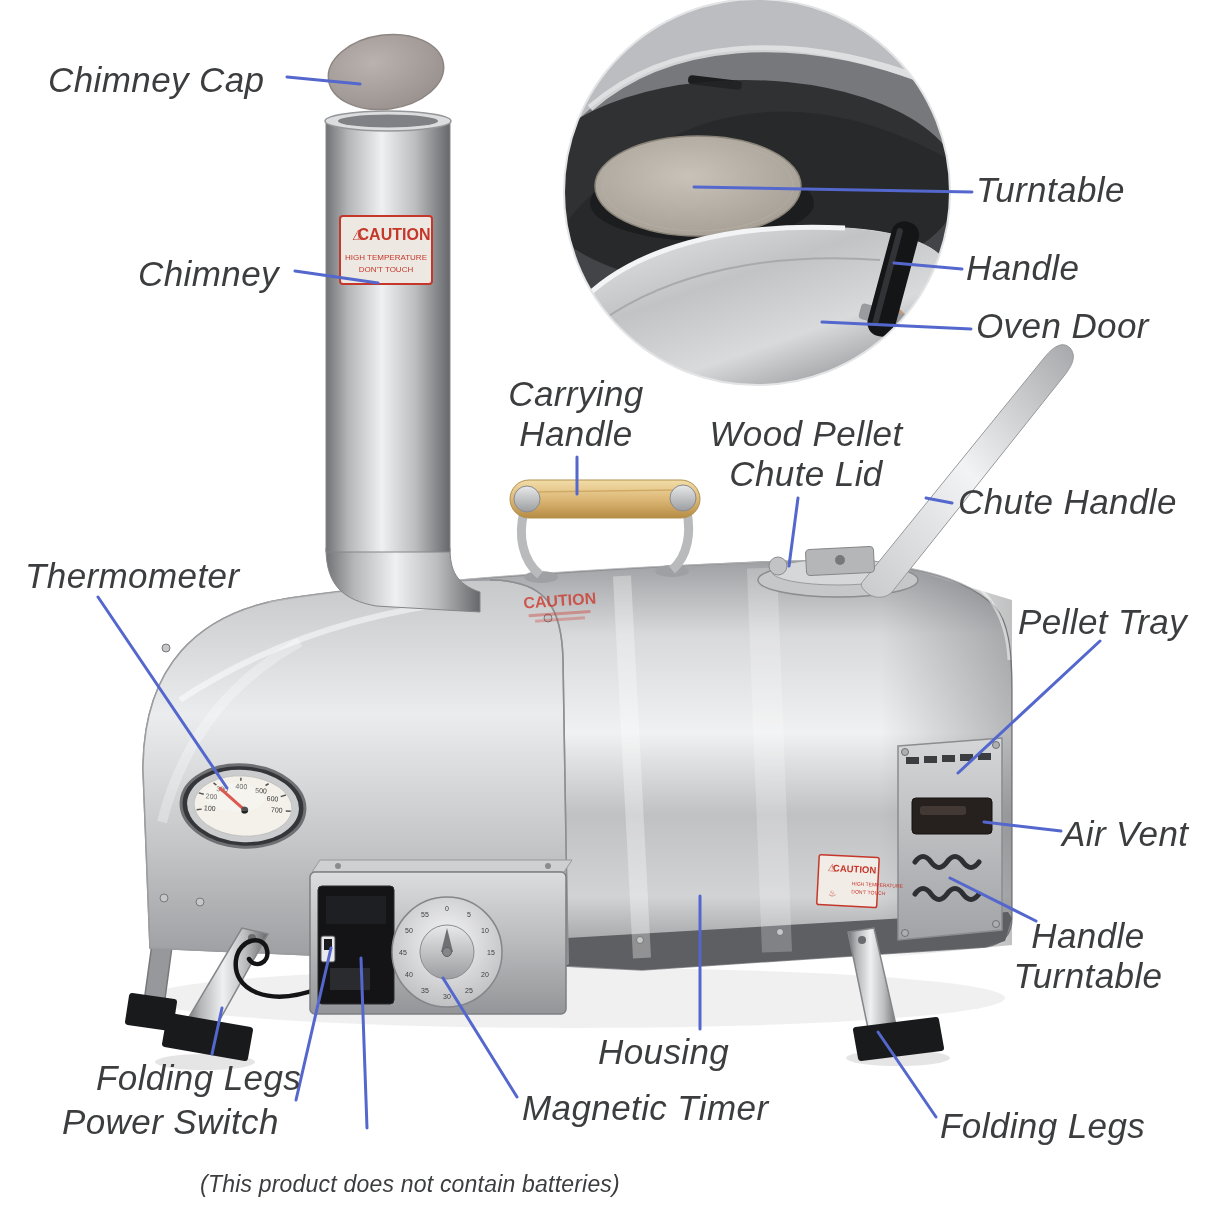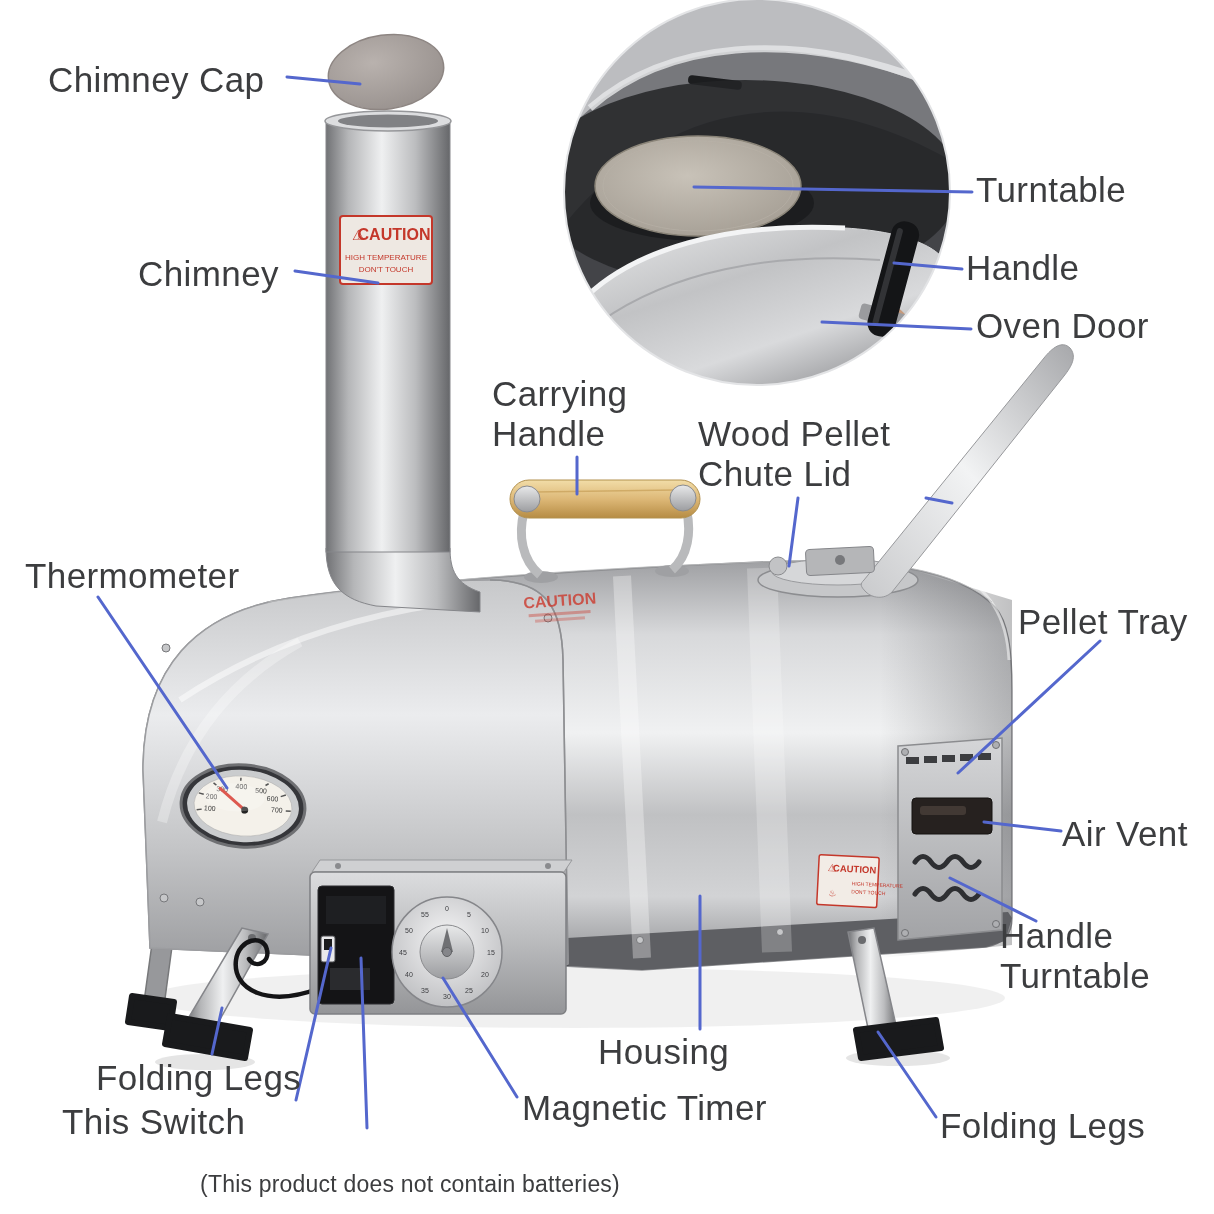--- a/index.html
+++ b/index.html
@@ -1,20 +1,20 @@
 <!DOCTYPE html>
 <html><head>
 <meta charset="utf-8">
 <style>
   html,body{margin:0;padding:0;background:#ffffff;}
   body{font-family:"Liberation Sans", sans-serif;}
   .canvas{position:relative;width:1214px;height:1214px;background:#ffffff;overflow:hidden;}
   .art{position:absolute;left:0;top:0;width:1214px;height:1214px;}
-  .label{position:absolute;color:#3c3d3f;font-size:35px;line-height:40px;letter-spacing:.4px;white-space:nowrap;}
-  .label.center{text-align:left;white-space:normal;}
+  .label{position:absolute;color:#3c3d3f;font-size:35px;line-height:40px;letter-spacing:.4px;white-space:nowrap;font-style:italic;}
+  .label.center{text-align:center;white-space:normal;}
   .label.note{font-size:23px;line-height:32px;letter-spacing:.2px;}
 </style>
 </head>
 <body>
 
 <div class="canvas">
 
 <svg class="art" viewBox="0 0 1214 1214" xmlns="http://www.w3.org/2000/svg">
   <defs>
     <linearGradient id="gBody" x1="0" y1="0" x2="0" y2="1">
@@ -331,29 +331,30 @@
 <div class="label center" style="left:492px;top:374px;width:168px">
   <div>Carrying</div>
   <div>Handle</div>
 </div>
 
 <div class="label center" style="left:698px;top:414px;width:216px">
   <div>Wood Pellet</div>
   <div>Chute Lid</div>
 </div>
 
+<div class="label" style="left:958px;top:482px">Chute Handle</div>
 <div class="label" style="left:25px;top:556px">Thermometer</div>
 <div class="label" style="left:1018px;top:602px">Pellet Tray</div>
 <div class="label" style="left:1062px;top:814px">Air Vent</div>
 
 <div class="label center" style="left:1000px;top:916px;width:176px">
   <div>Handle</div>
   <div>Turntable</div>
 </div>
 
 <div class="label" style="left:96px;top:1058px">Folding Legs</div>
-<div class="label" style="left:62px;top:1102px">This Switch</div>
+<div class="label" style="left:62px;top:1102px">Power Switch</div>
 <div class="label note" style="left:120px;top:1168px;width:580px;text-align:center">(This product does not contain batteries)</div>
 <div class="label" style="left:522px;top:1088px">Magnetic Timer</div>
 <div class="label" style="left:598px;top:1032px">Housing</div>
 <div class="label" style="left:940px;top:1106px">Folding Legs</div>
 
 </div>
 
 </body></html>

